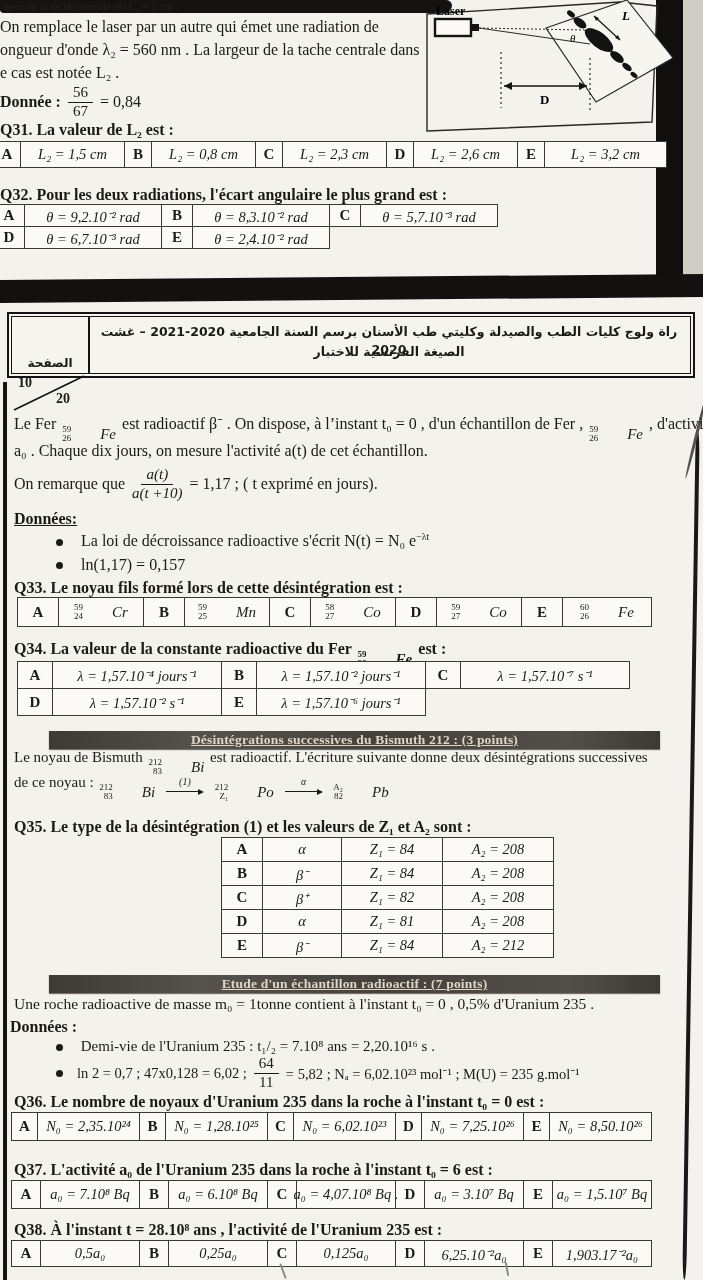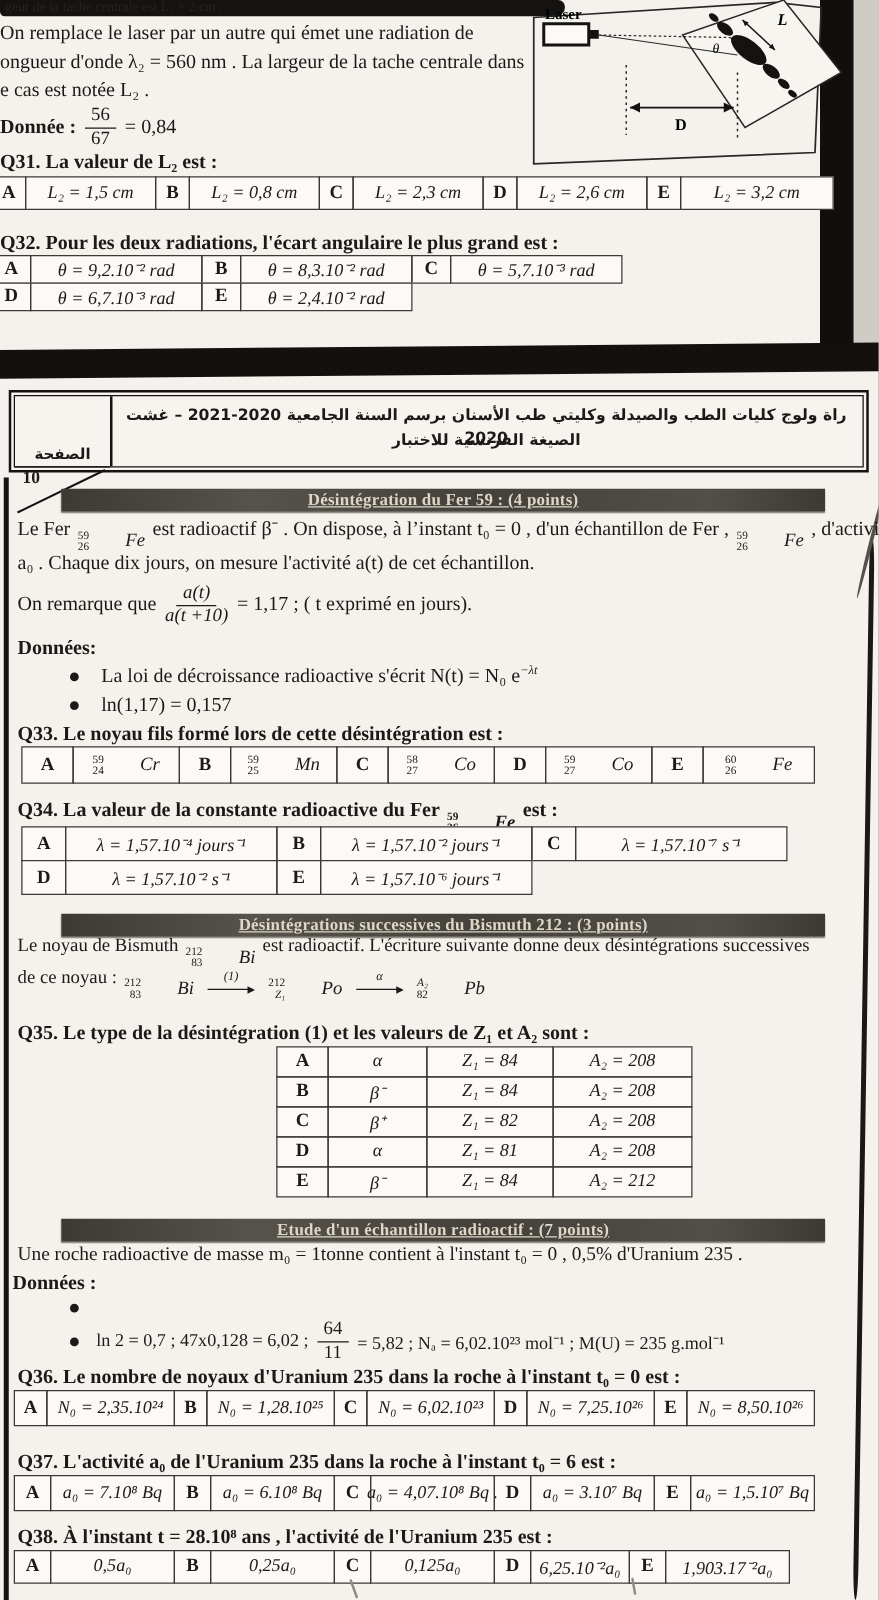--- a/index.html
+++ b/index.html
@@ -1,21 +1,21 @@
 <!DOCTYPE html>
 <html><head>
 <meta charset="utf-8">
 <style>
   html,body{margin:0;padding:0;background:#888;}
   .page{position:relative;width:703px;height:1280px;background:#f4f2ec;overflow:hidden;
         font-family:"Liberation Serif",serif;color:#1c1a17;}
   .abs{position:absolute;}
   .ln{font-size:16px;line-height:22px;white-space:nowrap;}
   .bold{font-weight:bold;}
-  .it{font-style:italic;}
+  .it{}
   
   .smudge{left:0;top:0;width:448px;height:13px;background:#141312;border-radius:0 6px 8px 4px;
           overflow:hidden;color:#262422;font-size:11px;line-height:13px;white-space:nowrap;padding-left:4px;}
   .blackbar-v{left:656px;top:0;width:27px;height:284px;background:#100f0e;border-radius:0 0 4px 3px;}
   .gray-edge{left:683px;top:0;width:20px;height:285px;background:#cfccc5;}
   .blackband{left:-6px;top:277px;width:715px;height:23px;background:#121110;transform:rotate(-0.5deg);}
   .main-left-border{left:3px;top:382px;width:4px;height:898px;background:#161514;}
   .right-curve{left:689px;top:430px;width:4px;height:850px;background:#1a1917;transform:rotate(0.9deg);border-radius:60%/4%;}
   .right-curve2{left:695px;top:390px;width:3px;height:90px;background:#55514b;transform:rotate(14deg);border-radius:50%;}
   .penmark{background:#8f8c86;height:2px;border-radius:2px;}
@@ -170,21 +170,20 @@
       </div>
       <div class="abs arab" style="left:80px;right:4px;top:6px;">راة ولوج كليات الطب والصيدلة وكليتي طب الأسنان برسم السنة الجامعية 2020-2021 – غشت 2020</div>
       <div class="abs arab" style="left:80px;right:4px;top:26px;">الصيغة الفرنسية للاختبار</div>
     </div>
   </div>
 
   <div class="abs main-left-border"></div>
   <div class="abs right-curve"></div>
   <div class="abs right-curve2"></div>
 
-  <div class="abs banner" style="top:391px;">Désintégration du  Fer 59 : (4 points)</div>
 
   <div class="abs ln" style="left:14px;top:413px;">
     <span>Le  Fer</span>
     <span class="nuc">
       <span class="st">
           <span>59</span>
           <span>26</span>
         </span>
       <span class="sym">Fe</span>
     </span>
@@ -202,21 +201,21 @@
 
   <div class="abs fracline" style="left:14px;top:464px;height:40px;font-size:16px;">
     <span>On remarque que</span>
     <span class="frac">
       <span class="num">a(t)</span>
       <span>a(t +10)</span>
     </span>
     <span>= 1,17 ; ( t exprimé en jours).</span>
   </div>
 
-  <div class="abs ln bold" style="left:14px;top:508px;">Données:</div>
+  <div class="abs ln bold" style="left:14px;top:508px;text-decoration:underline;">Données:</div>
 
   <div class="bullet" style="left:56px;top:531px;">
     <span class="dot"></span>
     <span>La loi de décroissance radioactive s'écrit  N(t) = N₀ e</span><sup class="it">−λt</sup>
   </div>
   <div class="bullet" style="left:56px;top:556px;">
     <span class="dot"></span>
     <span>ln(1,17) = 0,157</span>
   </div>
 
@@ -384,20 +383,21 @@
     </div>
   </div>
 
   <div class="abs banner" style="top:975px;">Etude d'un échantillon radioactif : (7 points)</div>
 
   <div class="abs" style="left:14px;top:995px;font-size:15.5px;white-space:nowrap;">Une roche radioactive de masse  m₀ = 1tonne  contient à l'instant  t₀ = 0 ,  0,5%  d'Uranium  235 .</div>
   <div class="abs ln bold" style="left:10px;top:1016px;">Données :</div>
 
   <div class="bullet" style="left:56px;top:1038px;font-size:15px;">
     <span class="dot"></span>
+    <span>Demi-vie de l'Uranium 235 :  t₁/₂ = 7.10⁸ ans = 2,20.10¹⁶ s .</span>
   </div>
 
   <div class="abs fracline" style="left:56px;top:1056px;height:34px;font-size:14.5px;">
     <span class="dot" style="display:inline-block;width:7px;height:7px;background:#1c1a17;border-radius:50%;margin-right:14px;"></span>
     <span>ln 2 = 0,7     ;     47x0,128 = 6,02     ;</span>
     <span class="frac">
       <span class="num" style="font-style:normal">64</span>
       <span style="font-style:normal">11</span>
     </span>
     <span>= 5,82   ;    Nₐ = 6,02.10²³  mol⁻¹      ;     M(U) = 235 g.mol⁻¹</span>
@@ -433,21 +433,21 @@
 
   <div class="abs ln bold" style="left:14px;top:1219px;">Q38. À l'instant  t = 28.10⁸ ans , l'activité de l'Uranium 235 est :</div>
   <div class="abs qt" style="left:12px;top:1240px;height:27px;">
     <div class="cell k" style="width:30px">A</div>
     <div class="cell v" style="width:100px">0,5a₀</div>
     <div class="cell k" style="width:30px">B</div>
     <div class="cell v" style="width:100px">0,25a₀</div>
     <div class="cell k" style="width:30px">C</div>
     <div class="cell v" style="width:100px">0,125a₀</div>
     <div class="cell k" style="width:30px">D</div>
-    <div class="cell v" style="width:80px">6,25.10⁻²a₀</div>
+    <div class="cell v" style="width:100px">6,25.10⁻²a₀</div>
     <div class="cell k" style="width:30px">E</div>
     <div class="cell v" style="width:100px">1,903.17⁻²a₀</div>
   </div>
 
   <div class="abs penmark" style="left:275px;top:1270px;width:16px;transform:rotate(70deg);"></div>
   <div class="abs penmark" style="left:500px;top:1268px;width:14px;transform:rotate(80deg);"></div>
 
 </div>
 
 </body></html>

